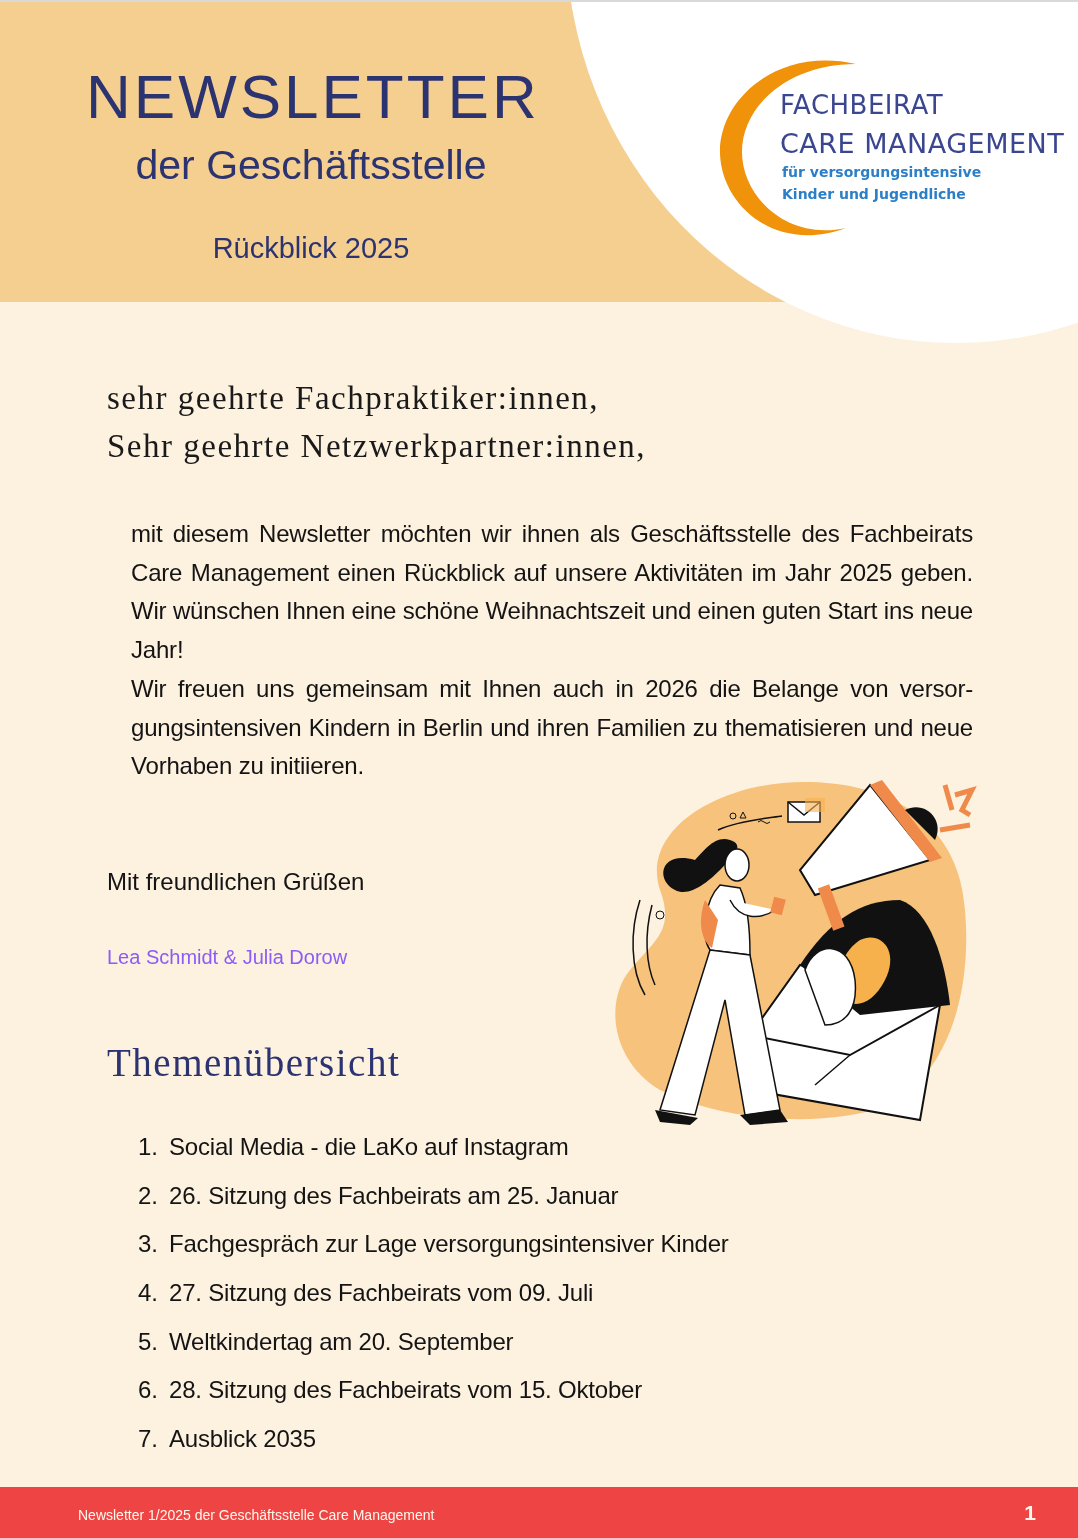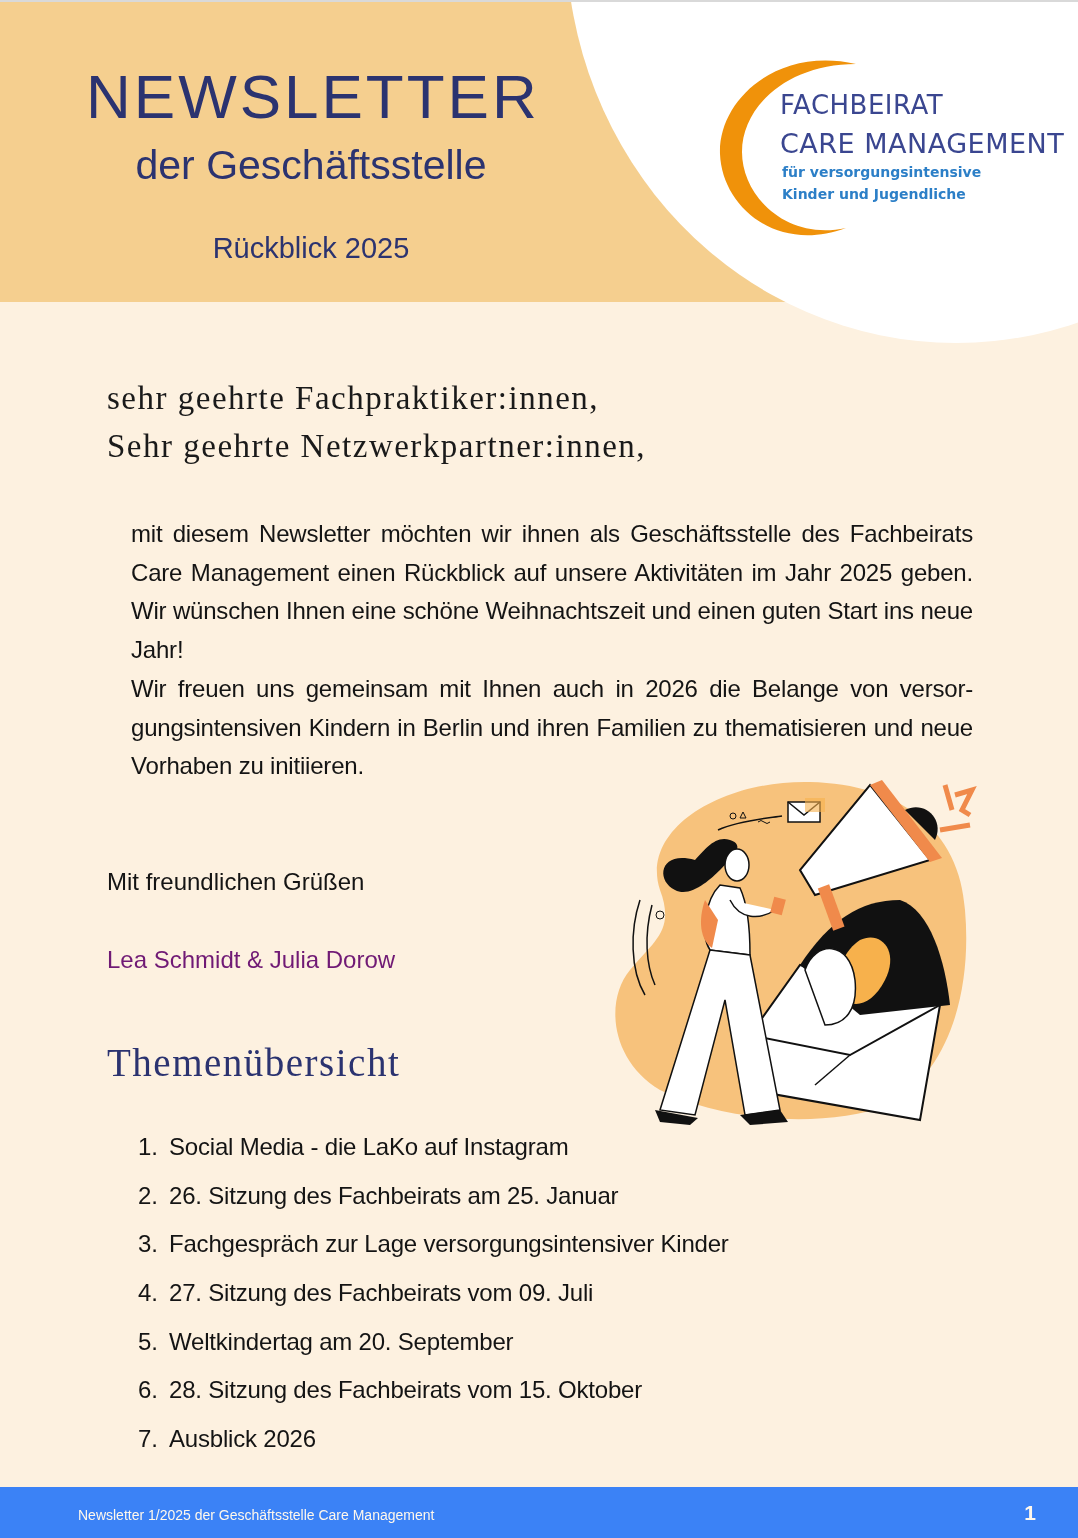--- a/index.html
+++ b/index.html
@@ -40,34 +40,34 @@
     font-size: 33px; letter-spacing: 1.5px; color: #1a1a1a; line-height: 48px;
   }
   .body-text {
     position: absolute; left: 107px; top: 515px; width: 866px;
     font-size: 24px; color: #141414; line-height: 38.7px; text-align: justify;
     letter-spacing: -0.2px;
   }
   .body-text p { margin: 0; }
   .body-text p.last { text-align-last: left; margin-left: 24px; }
   .closing { position: absolute; left: 107px; top: 868px; font-size: 24px; color: #141414; }
-  .signature { position: absolute; left: 107px; top: 946px; font-size: 24px; color: #701a75; }
+  .signature { position: absolute; left: 107px; top: 946px; font-size: 20px; color: #8b5cf6; }
 
   .illustration { position: absolute; left: 600px; top: 770px; width: 400px; height: 360px; }
 
   .toc-title {
     position: absolute; left: 107px; top: 1040px; font-family: "Liberation Serif", serif;
     font-size: 39px; letter-spacing: 1.5px; color: #2B3370; line-height: 1.2;
   }
   .toc { position: absolute; left: 126px; top: 1116px; margin: 12px; padding: 0; list-style: none; }
   .toc li { font-size: 24px; color: #141414; height: 48.7px; line-height: 38px; white-space: nowrap; letter-spacing: -0.2px; }
   .toc li .num { display: inline-block; width: 31px; }
 
   .footer {
-    position: absolute; left: 0; top: 1487px; width: 1078px; height: 51px; background: #3b82f6;
+    position: absolute; left: 0; top: 1487px; width: 1078px; height: 51px; background: #ef4444;
   }
   .footer-text { position: absolute; left: 78px; top: 20px; font-size: 14px; color: #fff8ec; }
   .footer-page { position: absolute; right: 42px; top: 14px; font-size: 21px; font-weight: bold; color: #fff8ec; }
 </style>
 </head>
 <body>
 
 <div class="top-line"></div>
 <div class="header-band"></div>
 <div class="white-circle"></div>
@@ -139,19 +139,19 @@
 </svg>
 
 <div class="toc-title">Themenübersicht</div>
 <ol class="toc">
   <li><span class="num">1.</span><span>Social Media - die LaKo auf Instagram</span></li>
   <li><span class="num">2.</span><span>26. Sitzung des Fachbeirats am 25. Januar</span></li>
   <li><span class="num">3.</span><span>Fachgespräch zur Lage versorgungsintensiver Kinder</span></li>
   <li><span class="num">4.</span><span>27. Sitzung des Fachbeirats vom 09. Juli</span></li>
   <li><span class="num">5.</span><span>Weltkindertag am 20. September</span></li>
   <li><span class="num">6.</span><span>28. Sitzung des Fachbeirats vom 15. Oktober</span></li>
-  <li><span class="num">7.</span><span>Ausblick 2026</span></li>
+  <li><span class="num">7.</span><span>Ausblick 2035</span></li>
 </ol>
 
 <div class="footer">
   <div class="footer-text">Newsletter 1/2025 der Geschäftsstelle Care Management</div>
   <div class="footer-page">1</div>
 </div>
 
 </body></html>

